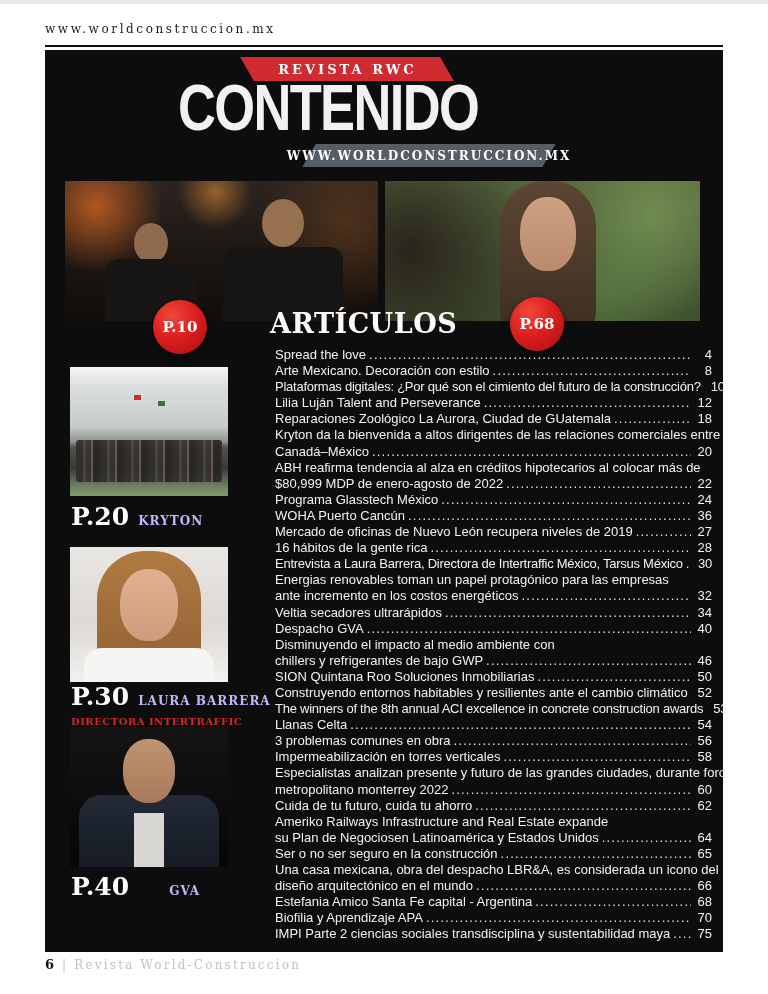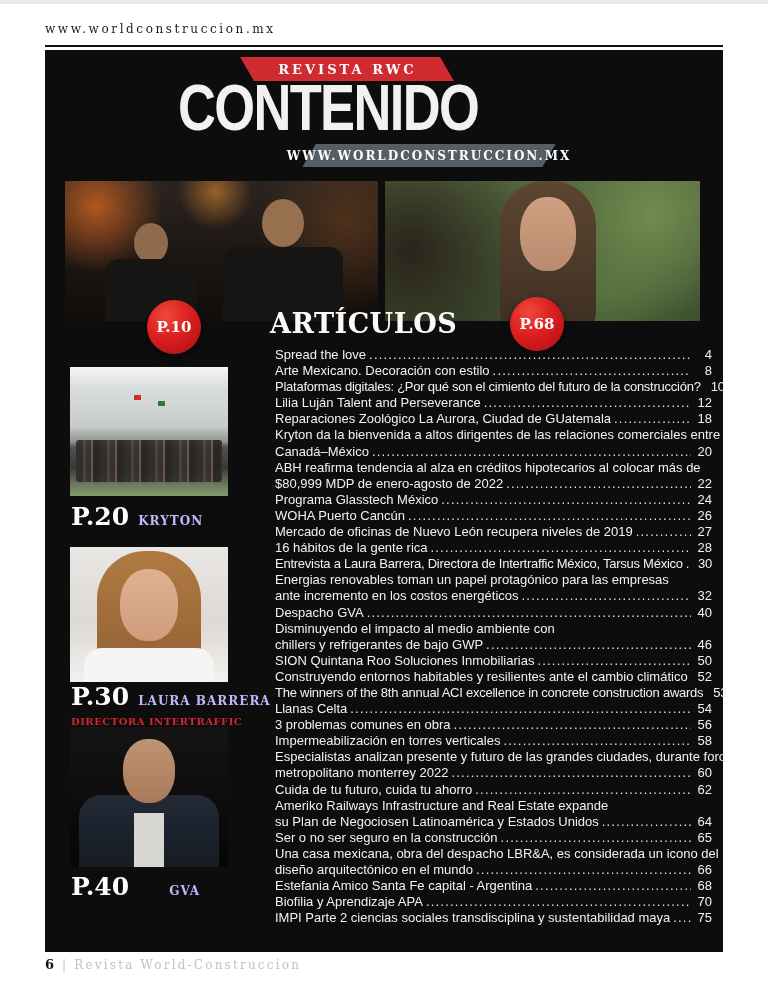--- a/index.html
+++ b/index.html
@@ -55,21 +55,21 @@
                border-radius:44px 44px 18px 18px;background:linear-gradient(#5d4632,#3e2f22);}
   .woman .face{position:absolute;top:16px;left:50%;transform:translateX(-50%);width:56px;height:74px;
                border-radius:46%;background:linear-gradient(#cfa183,#b98a6d);}
 
   
   .badge{position:absolute;width:54px;height:54px;border-radius:50%;
          background:radial-gradient(circle at 35% 28%, #f0483a 0%, #dc1f1f 45%, #a80e13 100%);
          display:flex;align-items:center;justify-content:center;
          box-shadow:0 3px 6px rgba(0,0,0,.6);}
   .badge span{color:#fff;font-family:"DejaVu Serif",serif;font-weight:bold;font-size:15px;}
-  .badge-p10{left:102px;top:250px;}
+  .badge-p10{left:108px;top:250px;}
   .badge-p68{left:465px;top:247px;}
 
   
   .articles-heading{position:absolute;left:225px;top:258px;color:#fafafa;
         font-family:"DejaVu Serif",serif;font-weight:bold;font-size:27px;letter-spacing:0.5px;}
   .articles-list{position:absolute;left:230px;top:297px;width:437px;}
   .toc-row{display:flex;align-items:baseline;height:16.1px;color:#f2f2f2;
            font-size:13px;line-height:16.1px;}
   .toc-text{white-space:nowrap;}
   .toc-row.condensed{font-size:13px;letter-spacing:-0.25px;}
@@ -207,21 +207,21 @@
           <span class="pg">22</span>
         </div>
         <div class="toc-row">
           <span class="toc-text">Programa Glasstech México</span>
           <span class="dots"></span>
           <span class="pg">24</span>
         </div>
         <div class="toc-row">
           <span class="toc-text">WOHA Puerto Cancún</span>
           <span class="dots"></span>
-          <span class="pg">26</span>
+          <span class="pg">36</span>
         </div>
         <div class="toc-row">
           <span class="toc-text">Mercado de oficinas de Nuevo León recupera niveles de 2019</span>
           <span class="dots"></span>
           <span class="pg">27</span>
         </div>
         <div class="toc-row">
           <span class="toc-text">16 hábitos de la gente rica</span>
           <span class="dots"></span>
           <span class="pg">28</span>
@@ -231,20 +231,25 @@
           <span class="dots"></span>
           <span class="pg">30</span>
         </div>
         <div class="toc-row">
           <span class="toc-text">Energias renovables toman un papel protagónico para las empresas</span>
         </div>
         <div class="toc-row">
           <span class="toc-text">ante incremento en los costos energéticos</span>
           <span class="dots"></span>
           <span class="pg">32</span>
+        </div>
+        <div class="toc-row">
+          <span class="toc-text">Veltia secadores ultrarápidos</span>
+          <span class="dots"></span>
+          <span class="pg">34</span>
         </div>
         <div class="toc-row">
           <span class="toc-text">Despacho GVA</span>
           <span class="dots"></span>
           <span class="pg">40</span>
         </div>
         <div class="toc-row">
           <span class="toc-text">Disminuyendo el impacto al medio ambiente con</span>
         </div>
         <div class="toc-row">

